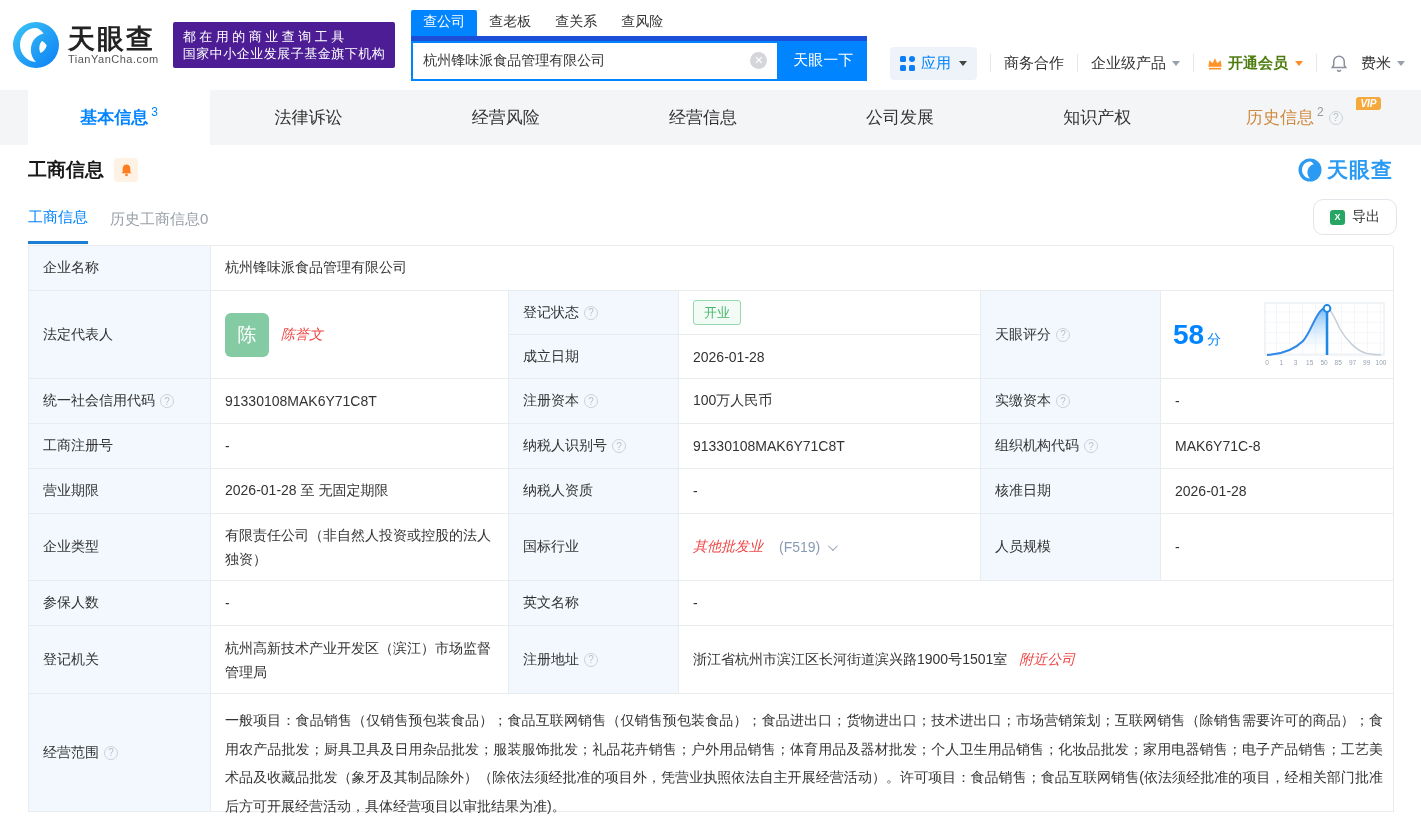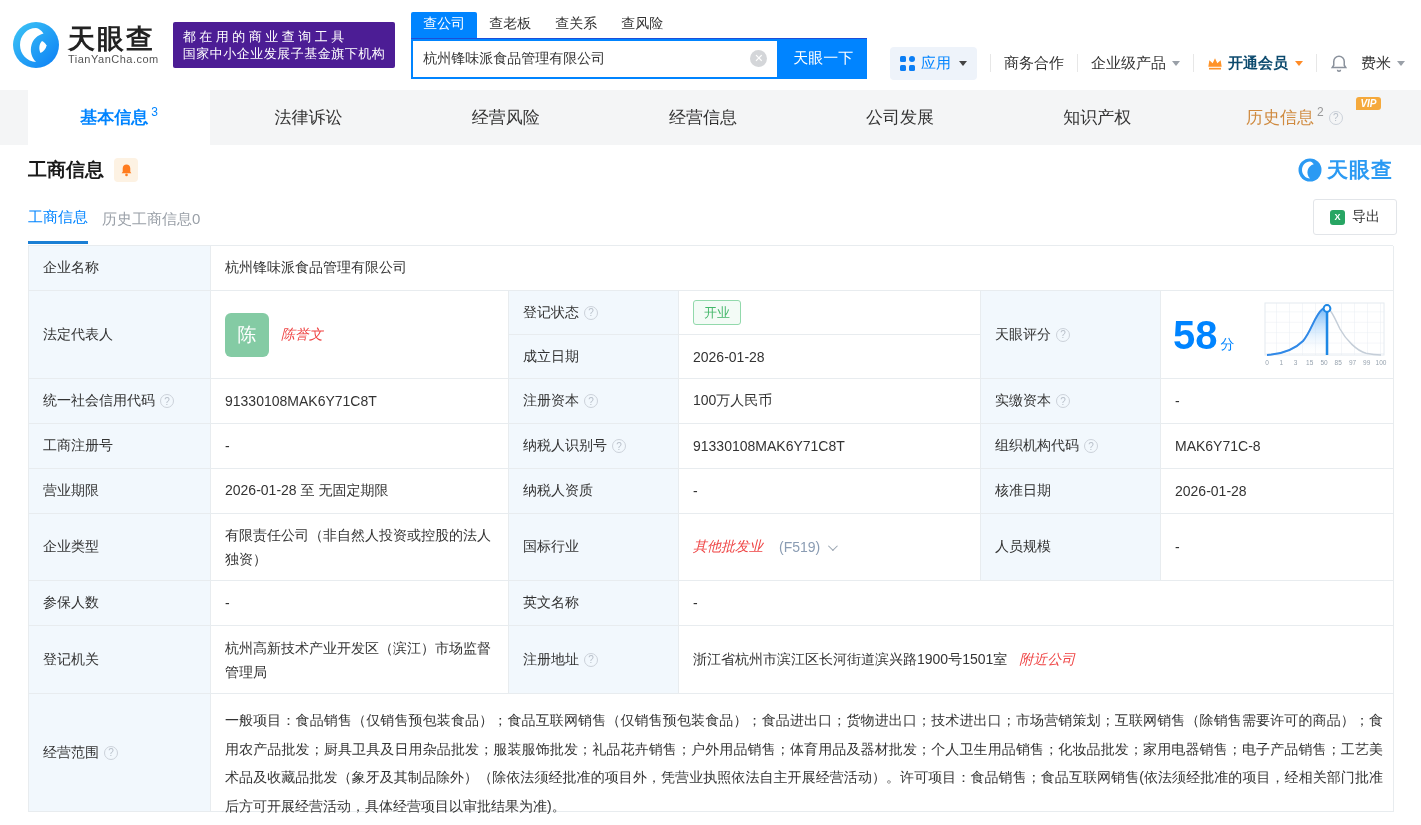--- a/index.html
+++ b/index.html
@@ -8,40 +8,40 @@
 
   
   .header { height:90px; display:flex; align-items:center; padding:0 16px 0 12px; background:#fff; }
   .logo { display:flex; align-items:center; gap:8px; }
   .logo-text-name { font-size:27px; font-weight:bold; color:#222; letter-spacing:2px; line-height:28px; }
   .logo-text-domain { font-size:11px; color:#555; letter-spacing:.5px; }
   .banner { margin-left:14px; background:#4c1d95; color:#fff; padding:6px 10px; border-radius:2px; }
   .banner .l1 { font-size:13px; letter-spacing:3.5px; line-height:17px; }
   .banner .l2 { font-size:13px; letter-spacing:.5px; line-height:17px; }
   .searchwrap { margin-left:16px; width:456px; }
-  .stabs { display:flex; align-items:flex-end; border-bottom:1px solid #1d4ed8; }
+  .stabs { display:flex; align-items:flex-end; border-bottom:5px solid #1d4ed8; }
   .stab { font-size:14px; color:#333; padding:3px 12px 5px; cursor:pointer; }
   .stab.active { background:#0084ff; color:#fff; border-radius:2px 2px 0 0; }
   .sbox { display:flex; height:40px; }
   .sinput { flex:1; border:2px solid #0084ff; display:flex; align-items:center; padding-left:10px; background:#fff; }
   .sinput input { border:none; outline:none; flex:1; font-size:14px; color:#333; font-family:inherit; background:transparent; }
   .clear-ic { width:17px; height:17px; border-radius:50%; background:#d4d6d9; color:#fff; display:flex; align-items:center; justify-content:center; margin-right:10px; font-size:11px; cursor:pointer; }
   .clear-ic::before { content:"✕"; }
   .sbtn { width:88px; background:#0084ff; color:#fff; font-size:15px; display:flex; align-items:center; justify-content:center; cursor:pointer; }
   .topnav { margin-left:auto; display:flex; align-items:center; gap:13px; font-size:15px; color:#333;margin-top:36px; }
   .apps-chip { display:flex; align-items:center; gap:6px; background:#eef3fa; border-radius:4px; padding:7px 10px; color:#0084ff; cursor:pointer; }
   .grid-ic { width:15px; height:15px; display:grid; grid-template-columns:6px 6px; grid-template-rows:6px 6px; gap:3px; }
   .grid-ic i { background:#0b7ef5; border-radius:1.5px; }
   .grid-ic i.dot { border-radius:50%; }
   .caret { width:0; height:0; border-left:4px solid transparent; border-right:4px solid transparent; border-top:5px solid #444; display:inline-block; margin-left:2px; }
   .caret.gray { border-top-color:#9aa0a8; }
   .caret.orange { border-top-color:#ff8b27; }
   .sep { width:1px; height:18px; background:#e7e7e7; }
   .navitem { cursor:pointer; display:flex; align-items:center; gap:4px; }
-  .vip-link { color:#0c4a6e; font-weight:bold; display:flex; align-items:center; gap:5px; cursor:pointer; }
+  .vip-link { color:#4d7c0f; font-weight:bold; display:flex; align-items:center; gap:5px; cursor:pointer; }
 
   
   .tabbar { height:55px; background:#f4f5f6; display:flex; padding:0 28px; }
   .tab { flex:1; display:flex; align-items:center; justify-content:center; font-size:17px; color:#333; cursor:pointer; position:relative; }
   .tab.active { flex:none; width:182px; background:#fff; color:#0084ff; font-weight:bold; }
   .tab sup { font-size:12px; font-weight:normal; margin-left:3px; transform:translateY(-6px); }
   .tab.active sup { color:#0084ff; }
   .tab.history { color:#cf8a3f; }
   .tab.history sup { color:#999; }
   .vip-badge { position:absolute; top:7px; margin-left:148px; background:#f5a93c; color:#fff; font-size:10px; font-style:italic; font-weight:bold; padding:1px 4px; border-radius:3px 3px 3px 0; }
@@ -52,43 +52,43 @@
   .sechead { height:50px; display:flex; align-items:center; padding:0 28px; }
   .sechead-title { font-size:19px; font-weight:bold; color:#1a1a1a; }
   .bell-chip { width:24px; height:24px; background:#fdf2e3; border-radius:4px; display:flex; align-items:center; justify-content:center; margin-left:10px; cursor:pointer; }
   .watermark { margin-left:auto; display:flex; align-items:center; gap:5px; }
   .watermark-text { font-size:21px; font-weight:bold; color:#2b9af3; letter-spacing:1px; }
 
   
   .subtabs { height:48px; display:flex; align-items:center; padding:0 28px; position:relative; }
   .subtab { font-size:15px; cursor:pointer; }
   .subtab.active { color:#0084ff; position:relative; padding-bottom:14px; margin-bottom:-14px; border-bottom:3px solid #1b7fd4; }
-  .subtab.muted { color:#9aa0a8; margin-left:14px; }
-  .export-btn { position:absolute; right:24px; top:4px; width:84px; height:36px; border:1px solid #e2e5e9; border-radius:3px; background:#fff; display:flex; align-items:center; justify-content:center; gap:7px; font-size:14px; color:#333; cursor:pointer; }
+  .subtab.muted { color:#9aa0a8; margin-left:22px; }
+  .export-btn { position:absolute; right:24px; top:4px; width:84px; height:36px; border:1px solid #e2e5e9; border-radius:10px; background:#fff; display:flex; align-items:center; justify-content:center; gap:7px; font-size:14px; color:#333; cursor:pointer; }
   .xls-ic { width:15px; height:15px; background:#27a563; border-radius:3px; color:#fff; font-size:9px; font-weight:bold; display:flex; align-items:center; justify-content:center; }
   .xls-ic::before { content:"X"; }
 
   
   .tbl { margin:2px 28px 0; width:1365px; display:grid;
          grid-template-columns:182px 298px 170px 302px 180px 233px;
          grid-template-rows:45px 44px 44px 45px 45px 45px 67px 45px 68px 118px;
          border-top:1px solid #e8ecef; border-left:1px solid #e8ecef; font-size:14px; }
   .c { border-right:1px solid #e8ecef; border-bottom:1px solid #e8ecef; display:flex; align-items:center; padding:6px 10px 6px 14px; background:#fff; }
   .lblc { background:#f2f8fd; }
   .valtext { line-height:24px; }
   .dash { color:#333; }
   .link { color:#ef4444; cursor:pointer;font-style:italic; }
   .code-sub { color:#8a9cb3; margin-left:16px; }
   .chev { width:7px; height:7px; border-right:1.5px solid #99a4b0; border-bottom:1.5px solid #99a4b0; transform:rotate(45deg) translateY(-2px); display:inline-block; margin-left:8px; }
   .avatar { width:44px; height:44px; border-radius:6px; background:#84cba4; color:#fff; font-size:19px; display:flex; align-items:center; justify-content:center; flex:none; }
   .rep-link { margin-left:12px; }
   .tag-open { display:inline-block; padding:3px 10px; font-size:13px; color:#44b76a; background:#f3fbf6; border:1px solid #92d9ac; border-radius:3px; line-height:17px; }
   .score-cell { justify-content:space-between; padding-right:6px; padding-left:12px; }
   .score-numwrap { display:flex; align-items:baseline; }
-  .score-num { font-size:40px; font-weight:bold; color:#0084ff; line-height:40px; }
+  .score-num { font-size:28px; font-weight:bold; color:#0084ff; line-height:40px; }
   .score-unit { font-size:14px; color:#0084ff; margin-left:3px; }
   .scope-cell { align-items:flex-start; padding-top:12px; }
   .scope-text { line-height:28.5px; text-align:justify; }
 </style>
 </head>
 <body>
 
 <div class="header">
   <div class="logo">
     <svg width="48" height="48" viewBox="0 0 48 48">

